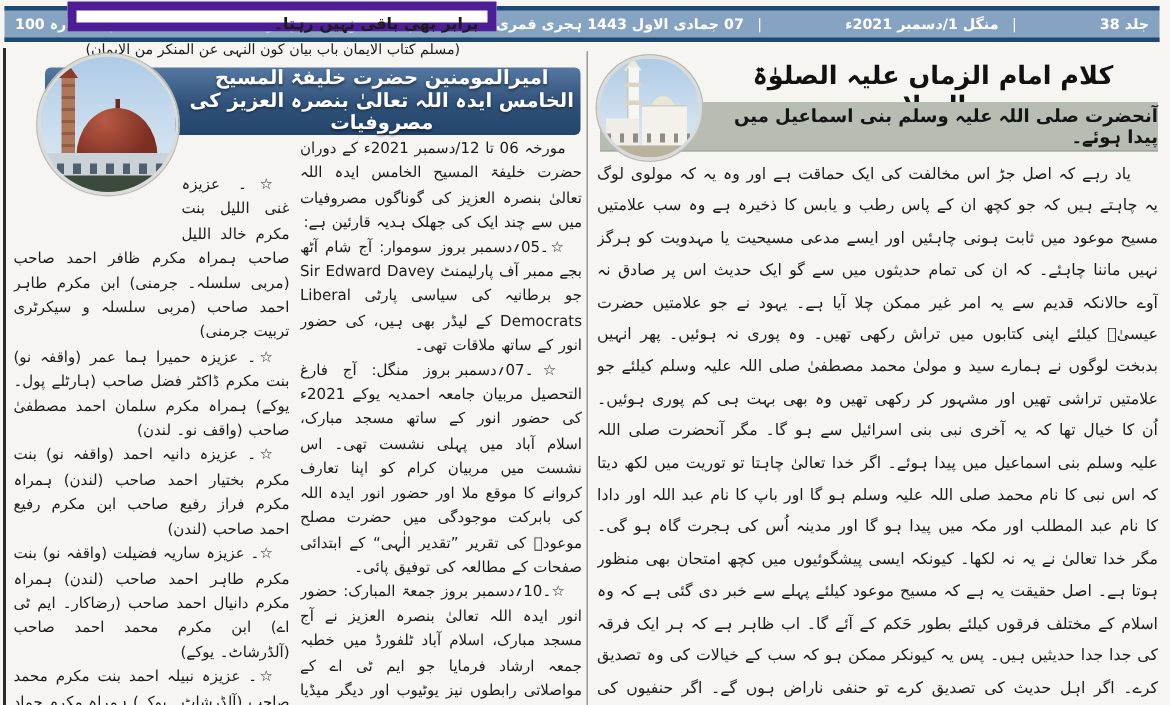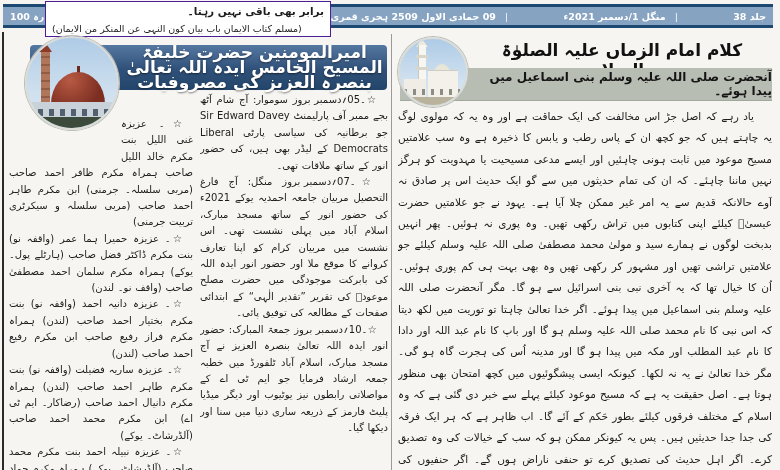--- a/index.html
+++ b/index.html
@@ -19,40 +19,40 @@
     background:#87a3c2;
     border-top:3px solid #1d4872;border-bottom:3px solid #1d4872;
     color:#ffffff;font-size:9.5px;font-weight:bold;
     display:flex;justify-content:space-between;align-items:center;
     padding:0 7px;direction:rtl;white-space:nowrap;
   }
   .topbar .seg{display:inline-block;}
   .topbar .seg:not(:first-child)::before{content:"|";padding:0 9px;opacity:.95;font-weight:normal;}
   
   .quote-box{
-    position:absolute;left:45px;top:1px;width:286px;height:36px;
-    background:#ffffff;border:1px solid #4c1d95;
+    position:absolute;left:45px;top:1px;width:286px;height:20px;
+    background:#ffffff;border:6px solid #4c1d95;
     font-size:10.5px;line-height:17px;direction:rtl;
     padding:1px 6px;box-sizing:border-box;
   }
   .quote-box .l1{text-align:right;font-weight:bold;}
   .quote-box .l2{text-align:left;font-size:9.5px;}
   
   .left-rule{position:absolute;left:2px;top:32px;width:2px;height:438px;background:#2a2a2a;}
   .center-rule{position:absolute;left:391px;top:34px;width:1px;height:436px;background:#9a9a9a;}
   
   .ls-band{
     position:absolute;left:30px;top:45px;width:357px;height:45px;
     background:linear-gradient(180deg,#5578a2 0%,#2f5078 55%,#24456b 100%);
     border-radius:4px;
     display:flex;align-items:center;justify-content:center;
     box-sizing:border-box;padding-left:92px;
   }
   .ls-band .t{
-    color:#ffffff;font-size:17px;font-weight:bold;text-align:center;
+    color:#ffffff;font-size:13px;font-weight:bold;text-align:center;
     line-height:15px;text-shadow:0 1px 2px rgba(0,0,0,.5);
   }
   .photo-circle{
     position:absolute;border-radius:50%;overflow:hidden;
     border:2px solid #d9dcd8;box-shadow:0 0 0 1px #b9bcb8;
     background:linear-gradient(180deg,#aecbe6 0%,#cfe0ef 60%,#dde8f2 100%);
   }
   .circ-left{left:25px;top:36px;width:90px;height:90px;}
   .circ-right{left:398px;top:37px;width:66px;height:66px;}
   
@@ -116,21 +116,21 @@
   .rs-body .para{margin:0;text-indent:18px;}
 </style>
 </head>
 <body>
 
 <div class="page">
 
   <div class="topbar">
       <span class="seg">جلد 38</span>
       <span class="seg">منگل 1/دسمبر 2021ء</span>
-      <span class="seg">09 جمادی الاول 2509 ہجری قمری</span>
+      <span class="seg">07 جمادی الاول 1443 ہجری قمری</span>
       <span class="seg">14 فتح 1400 ہجری شمسی</span>
       <span class="seg">شمارہ 100</span>
     </div>
 
   <div class="quote-box">
     <div class="l1">برابر بھی باقی نہیں رہتا۔</div>
     <div class="l2">(مسلم کتاب الایمان باب بیان کون النہی عن المنکر من الایمان)</div>
   </div>
 
   <div class="left-rule"></div>
@@ -144,20 +144,21 @@
     <div class="bf-tip"></div>
     <div class="bf-dome"></div>
     <div class="bf-minaret"></div>
     <div class="bf-minaret-top"></div>
     <div class="bf-base"></div>
     <div class="bf-win"></div>
     <div class="bf-trees"></div>
   </div>
 
   <div class="col col-a">
+      <p class="para">مورخہ 06 تا 12/دسمبر 2021ء کے دوران حضرت خلیفۃ المسیح الخامس ایدہ اللہ تعالیٰ بنصرہ العزیز کی گوناگوں مصروفیات میں سے چند ایک کی جھلک ہدیہ قارئین ہے:</p>
       <p class="para">☆۔05؍دسمبر بروز سوموار: آج شام آٹھ بجے ممبر آف پارلیمنٹ Sir Edward Davey جو برطانیہ کی سیاسی پارٹی Liberal Democrats کے لیڈر بھی ہیں، کی حضور انور کے ساتھ ملاقات تھی۔</p>
       <p class="para">☆۔07؍دسمبر بروز منگل: آج فارغ التحصیل مربیان جامعہ احمدیہ یوکے 2021ء کی حضور انور کے ساتھ مسجد مبارک، اسلام آباد میں پہلی نشست تھی۔ اس نشست میں مربیان کرام کو اپنا تعارف کروانے کا موقع ملا اور حضور انور ایدہ اللہ کی بابرکت موجودگی میں حضرت مصلح موعودؓ کی تقریر ”تقدیر الٰہی“ کے ابتدائی صفحات کے مطالعہ کی توفیق پائی۔</p>
       <p class="para">☆۔10؍دسمبر بروز جمعۃ المبارک: حضور انور ایدہ اللہ تعالیٰ بنصرہ العزیز نے آج مسجد مبارک، اسلام آباد ٹلفورڈ میں خطبہ جمعہ ارشاد فرمایا جو ایم ٹی اے کے مواصلاتی رابطوں نیز یوٹیوب اور دیگر میڈیا پلیٹ فارمز کے ذریعہ ساری دنیا میں سنا اور دیکھا گیا۔</p>
     </div>
 
   <div class="col col-b">
     <div class="circle-spacer"></div>
     <span><p class="para">☆۔ عزیزہ غنی اللیل بنت مکرم خالد اللیل صاحب ہمراہ مکرم ظافر احمد صاحب (مربی سلسلہ۔ جرمنی) ابن مکرم طاہر احمد صاحب (مربی سلسلہ و سیکرٹری تربیت جرمنی)</p><p class="para">☆۔ عزیزہ حمیرا ہما عمر (واقفہ نو) بنت مکرم ڈاکٹر فضل صاحب (ہارٹلے پول۔ یوکے) ہمراہ مکرم سلمان احمد مصطفیٰ صاحب (واقف نو۔ لندن)</p><p class="para">☆۔ عزیزہ دانیہ احمد (واقفہ نو) بنت مکرم بختیار احمد صاحب (لندن) ہمراہ مکرم فراز رفیع صاحب ابن مکرم رفیع احمد صاحب (لندن)</p><p class="para">☆۔ عزیزہ ساریہ فضیلت (واقفہ نو) بنت مکرم طاہر احمد صاحب (لندن) ہمراہ مکرم دانیال احمد صاحب (رضاکار۔ ایم ٹی اے) ابن مکرم محمد احمد صاحب (آلڈرشاٹ۔ یوکے)</p><p class="para">☆۔ عزیزہ نبیلہ احمد بنت مکرم محمد صاحب (آلڈرشاٹ۔ یوکے) ہمراہ مکرم حماد احمد ملک صاحب (واقف نو) ابن مکرم منیر احمد ملک صاحب (آلڈرشاٹ۔ یوکے)</p></span>
   </div>
 

